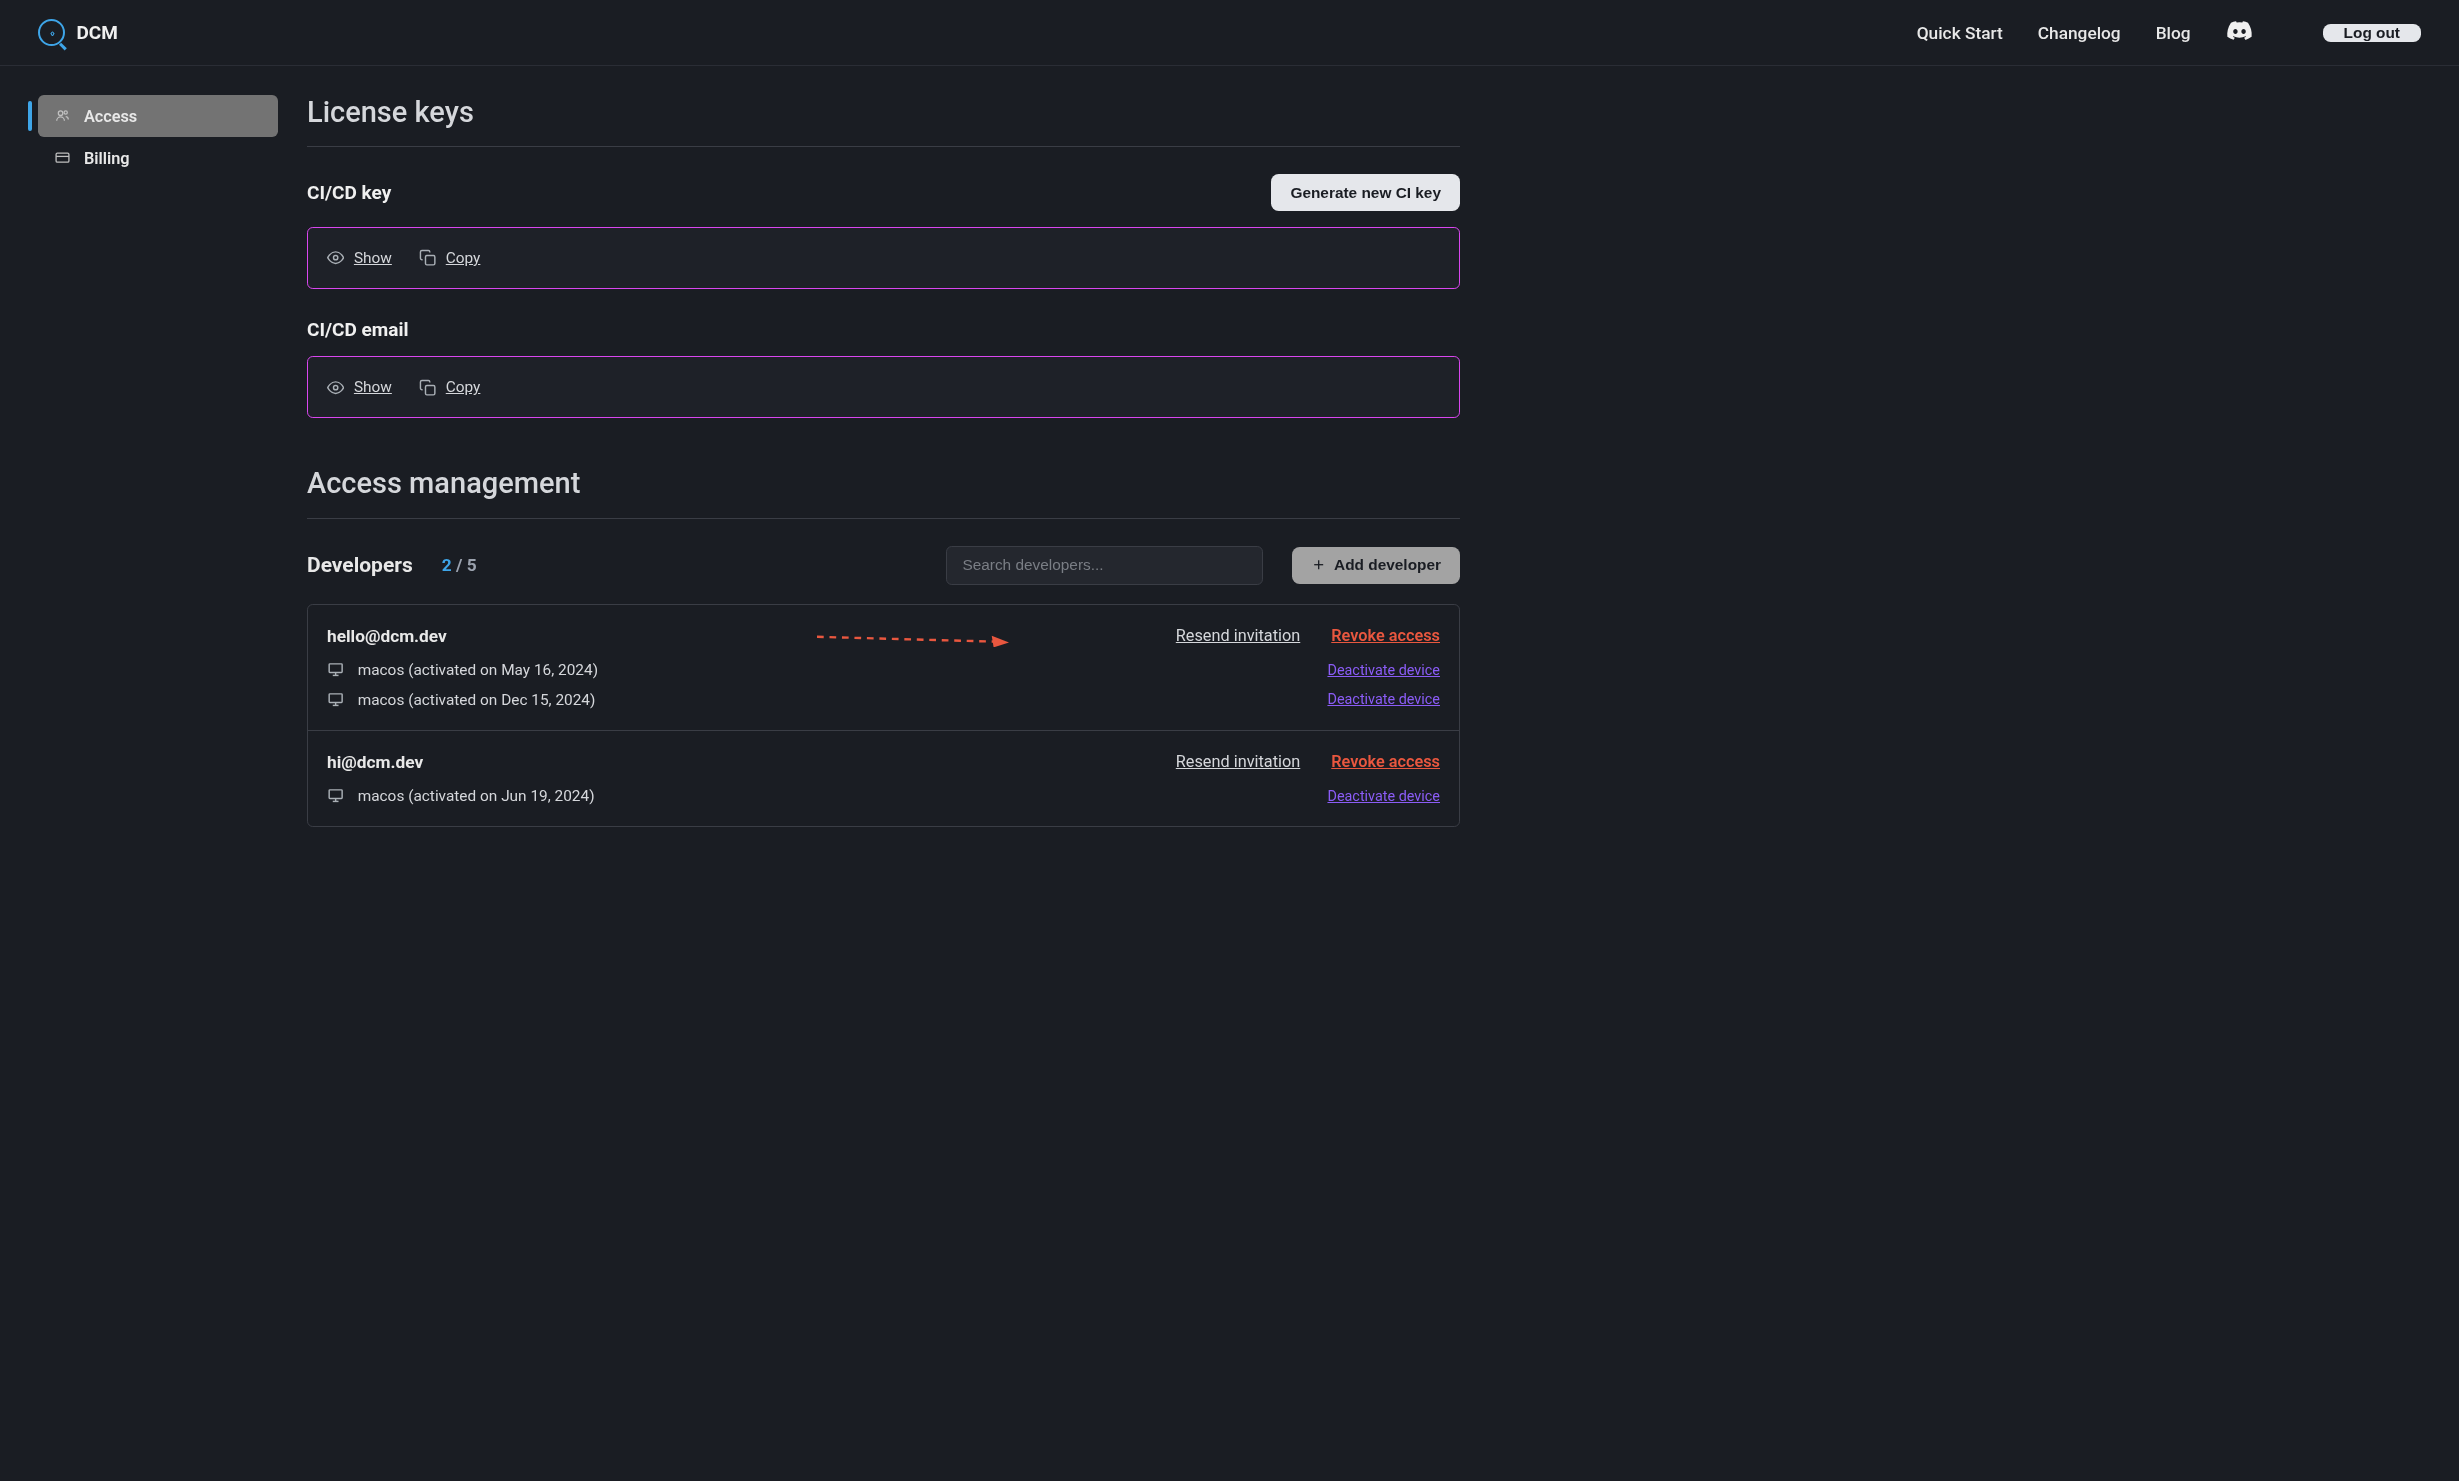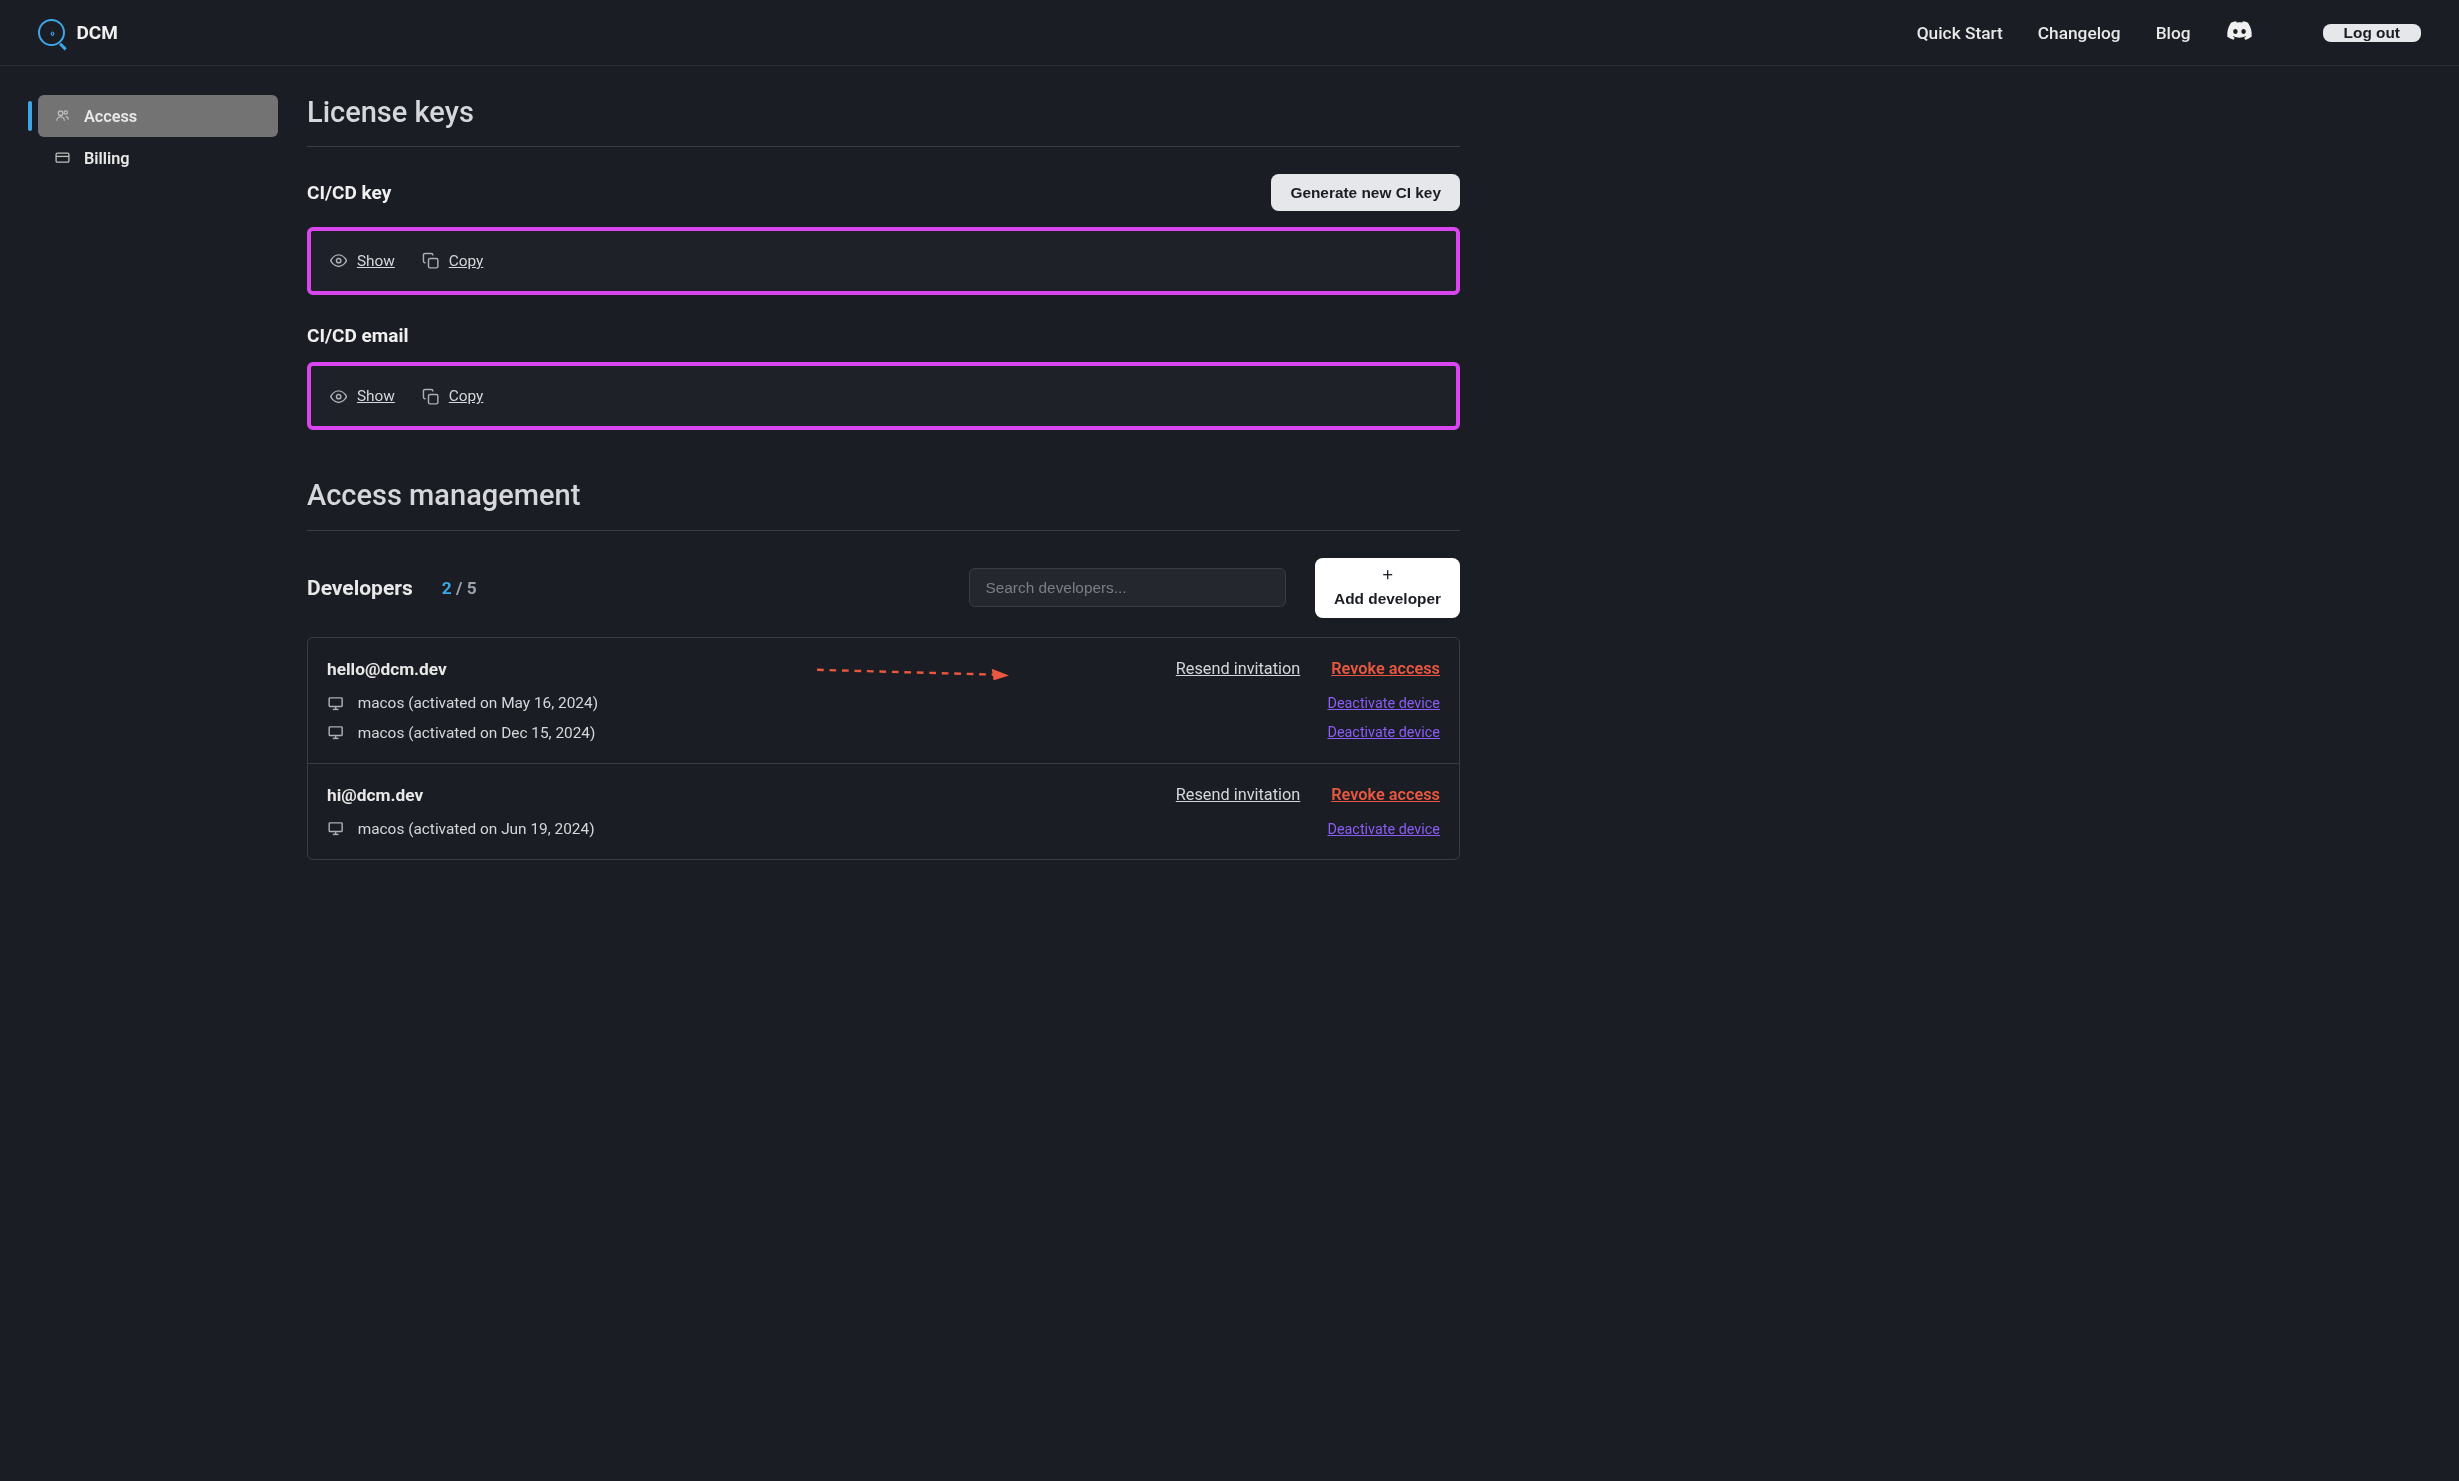--- a/index.html
+++ b/index.html
@@ -157,21 +157,21 @@
       background: #e5e7eb;
       color: #1a1d23;
       border: none;
       padding: 9.6px 19px;
       border-radius: 7.7px;
       font-size: 15.4px;
       font-weight: 600;
       cursor: pointer;
     }
     .key-box {
-      border: 4px solid #d946ef;
+      border: 1px solid #d946ef;
       border-radius: 5.8px;
       padding: 21px 19px;
       display: flex;
       gap: 27px;
       background: #1e2128;
     }
     .key-action {
       display: flex;
       align-items: center;
       gap: 9.6px;
@@ -218,32 +218,31 @@
       border-radius: 5.8px;
       padding: 9.6px 15.4px;
       color: #e8e8e8;
       font-size: 15.4px;
       width: 317px;
     }
     .dev-search::placeholder {
       color: #7a7e85;
     }
     .add-dev-btn {
-      background: #ffffff;
+      background: #a3a3a3;
       color: #1a1d23;
       border: none;
       padding: 9.6px 19px;
       border-radius: 7.7px;
       font-size: 15.4px;
       font-weight: 600;
       cursor: pointer;
       display: flex;
       align-items: center;
       gap: 7.7px;
-      flex-direction: column;
     }
     .plus-icon {
       width: 15.4px;
       height: 15.4px;
       stroke: #1a1d23;
       stroke-width: 2;
     }
     .dev-list {
       border: 1px solid #3a3d45;
       border-radius: 5.8px;

